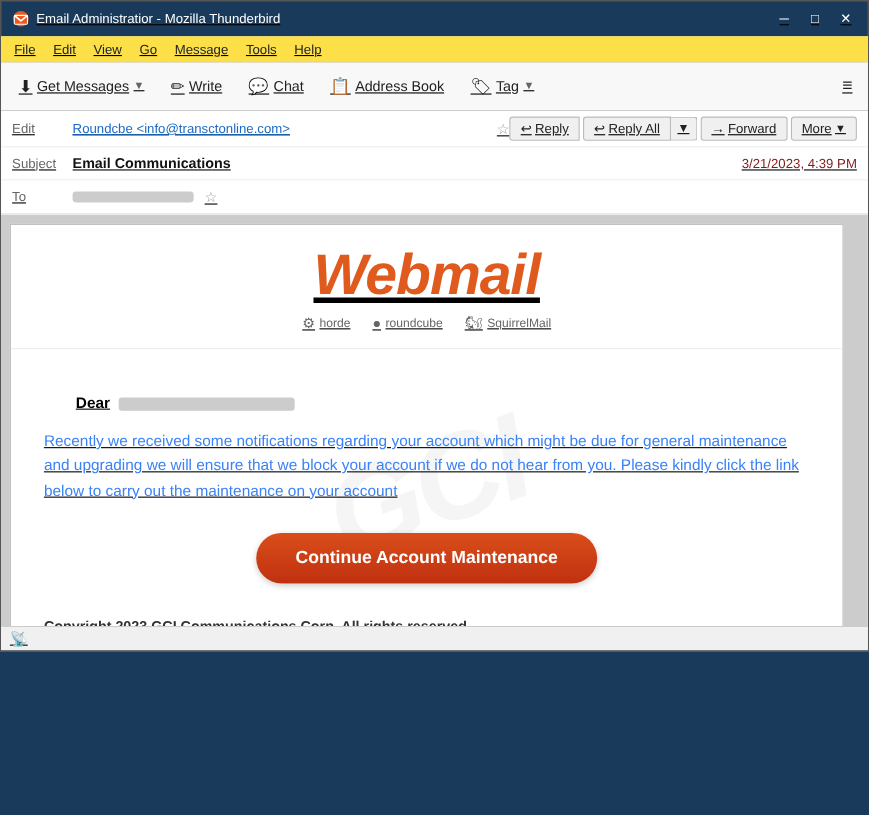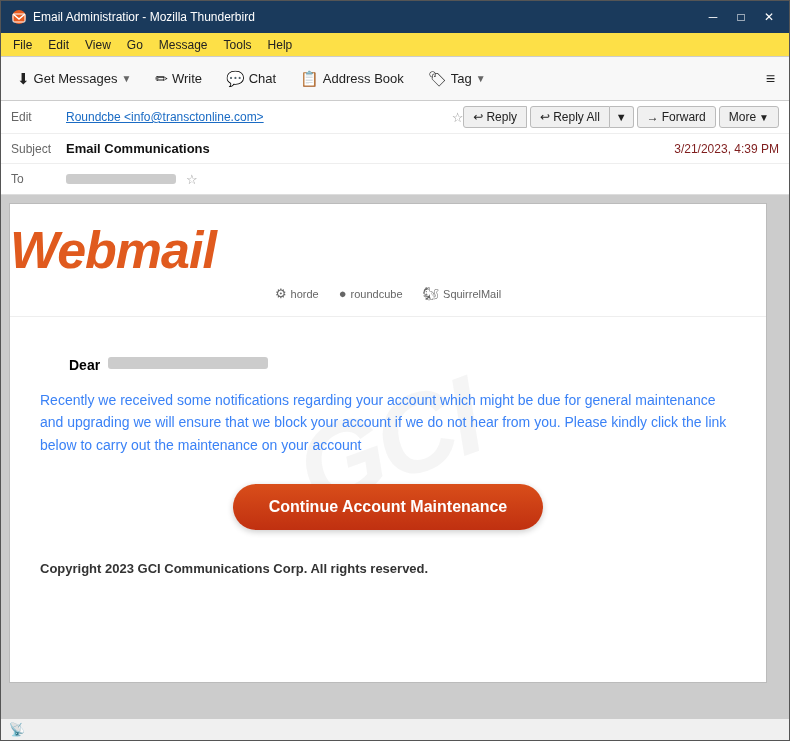--- a/index.html
+++ b/index.html
@@ -8,25 +8,26 @@
       font-size: 13px;
       background: #1a3a5c;
       width: 790px;
       height: 741px;
       overflow: hidden;
     }
 
     
     .window {
       width: 790px;
-      height: 741px;
+      height: 592px;
       background: #f0f0f0;
       border: 1px solid #555;
       display: flex;
       flex-direction: column;
+      text-decoration: underline;
     }
 
     
     .title-bar {
       background: #1a3a5c;
       color: white;
       height: 32px;
       display: flex;
       align-items: center;
       padding: 0 10px;
@@ -253,20 +254,21 @@
     }
 
     .email-body {
       padding: 20px 30px 30px 30px;
       position: relative;
       z-index: 1;
     }
 
     
     .webmail-header {
+      text-align: center;
       padding: 20px 0 15px 0;
       border-bottom: 1px solid #eee;
       margin-bottom: 20px;
     }
     .webmail-logo {
       font-size: 52px;
       font-weight: 900;
       font-style: italic;
       color: #e05a1e;
       font-family: Arial, sans-serif;
@@ -289,21 +291,21 @@
     }
     .provider-icon {
       font-size: 13px;
     }
 
     
     .dear-line {
       font-size: 14px;
       margin-bottom: 16px;
       display: flex;
-      align-items: flex-start;
+      align-items: flex-end;
       gap: 8px;
       padding-left: 29px;
     }
     .dear-blur {
       width: 160px;
       height: 12px;
       background: #ccc;
       border-radius: 3px;
       display: inline-block;
     }

